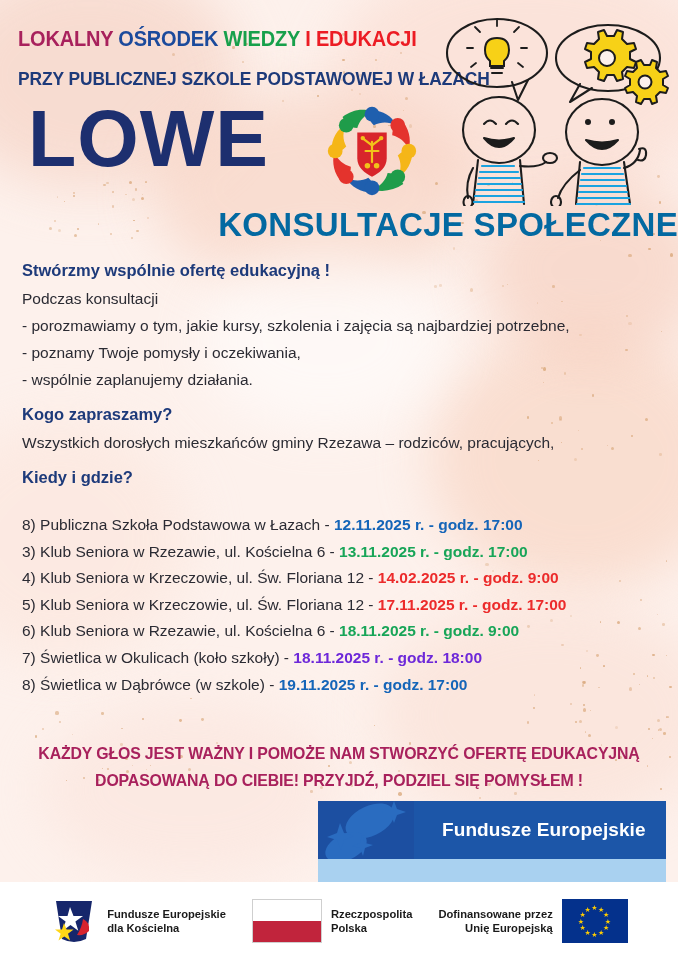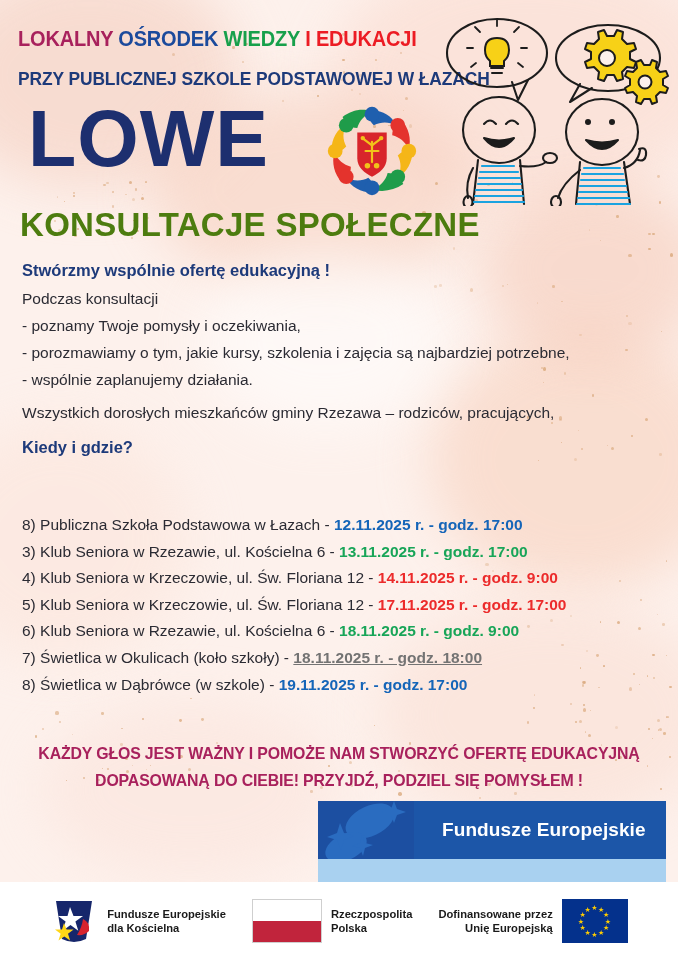--- a/index.html
+++ b/index.html
@@ -76,24 +76,24 @@
     font-size: 79px;
     font-weight: 700;
     color: #1d2f6f;
     letter-spacing: 1px;
     line-height: .98;
   }
 
   .konsultacje {
     position: absolute;
     left: 0; right: 0; top: 206px;
-    text-align: left;
+    text-align: right;
     font-size: 33px;
     font-weight: 700;
-    color: #4d7c0f;
+    color: #0369a1;
     letter-spacing: .3px;
     padding-left: 20px;
   }
 
   
   .lowe-logo { position: absolute; left: 323px; top: 105px; width: 98px; height: 92px; }
 
   
   .cartoon { position: absolute; left: 440px; top: 8px; width: 238px; height: 198px; }
 
@@ -537,36 +537,37 @@
         <circle cx="205" cy="74" r="6.5" fill="#fdf1ec"></circle>
       </g>
     </svg>
   </div>
 
   <div class="konsultacje">KONSULTACJE SPOŁECZNE</div>
 
   <div class="body-text">
     <div class="bt-head">Stwórzmy wspólnie ofertę edukacyjną !</div>
     <div class="bt-line">Podczas konsultacji</div>
+    <div class="bt-line">- porozmawiamy o tym, jakie kursy, szkolenia i zajęcia są najbardziej potrzebne,</div>
     <div class="bt-line">- poznamy Twoje pomysły i oczekiwania,</div>
-    <div class="bt-line">- porozmawiamy o tym, jakie kursy, szkolenia i zajęcia są najbardziej potrzebne,</div>
     <div class="bt-line">- wspólnie zaplanujemy działania.</div>
     <div class="bt-gap"></div>
+    <div class="bt-head">Kogo zapraszamy?</div>
     <div class="bt-line">Wszystkich dorosłych mieszkańców gminy Rzezawa – rodziców, pracujących,</div>
     <div class="bt-gap"></div>
     <div class="bt-head">Kiedy i gdzie?</div>
   </div>
 
   <div class="events" id="events-list">
       <div class="event-row"><span class="ev-place">8) Publiczna Szkoła Podstawowa w Łazach - </span><span class="ev-date" style="color: rgb(21, 101, 184);">12.11.2025 r. - godz. 17:00</span></div>
       <div class="event-row"><span class="ev-place">3) Klub Seniora w Rzezawie, ul. Kościelna 6 - </span><span class="ev-date" style="color: rgb(24, 165, 88);">13.11.2025 r. - godz. 17:00</span></div>
-      <div class="event-row"><span class="ev-place">4) Klub Seniora w Krzeczowie, ul. Św. Floriana 12 - </span><span class="ev-date" style="color: rgb(236, 43, 43);">14.11.2025 r. - godz. 9:00</span></div>
+      <div class="event-row"><span class="ev-place">4) Klub Seniora w Krzeczowie, ul. Św. Floriana 12 - </span><span class="ev-date" style="color: rgb(236, 43, 43);">14.02.2025 r. - godz. 9:00</span></div>
       <div class="event-row"><span class="ev-place">5) Klub Seniora w Krzeczowie, ul. Św. Floriana 12 - </span><span class="ev-date" style="color: rgb(236, 43, 43);">17.11.2025 r. - godz. 17:00</span></div>
       <div class="event-row"><span class="ev-place">6) Klub Seniora w Rzezawie, ul. Kościelna 6 - </span><span class="ev-date" style="color: rgb(24, 165, 88);">18.11.2025 r. - godz. 9:00</span></div>
-      <div class="event-row"><span class="ev-place">7) Świetlica w Okulicach (koło szkoły) - </span><span class="ev-date" style="color: #737373; text-decoration: underline;">18.11.2025 r. - godz. 18:00</span></div>
+      <div class="event-row"><span class="ev-place">7) Świetlica w Okulicach (koło szkoły) - </span><span class="ev-date" style="color: #6d28d9;">18.11.2025 r. - godz. 18:00</span></div>
       <div class="event-row"><span class="ev-place">8) Świetlica w Dąbrówce (w szkole) - </span><span class="ev-date" style="color: rgb(21, 101, 184);">19.11.2025 r. - godz. 17:00</span></div>
     </div>
 
   <div class="slogan">
     <div>KAŻDY GŁOS JEST WAŻNY I POMOŻE NAM STWORZYĆ OFERTĘ EDUKACYJNĄ</div>
     <div>DOPASOWANĄ DO CIEBIE!  PRZYJDŹ, PODZIEL SIĘ POMYSŁEM !</div>
   </div>
 
   <div class="eu-banner">
     <div class="eu-banner-art">

